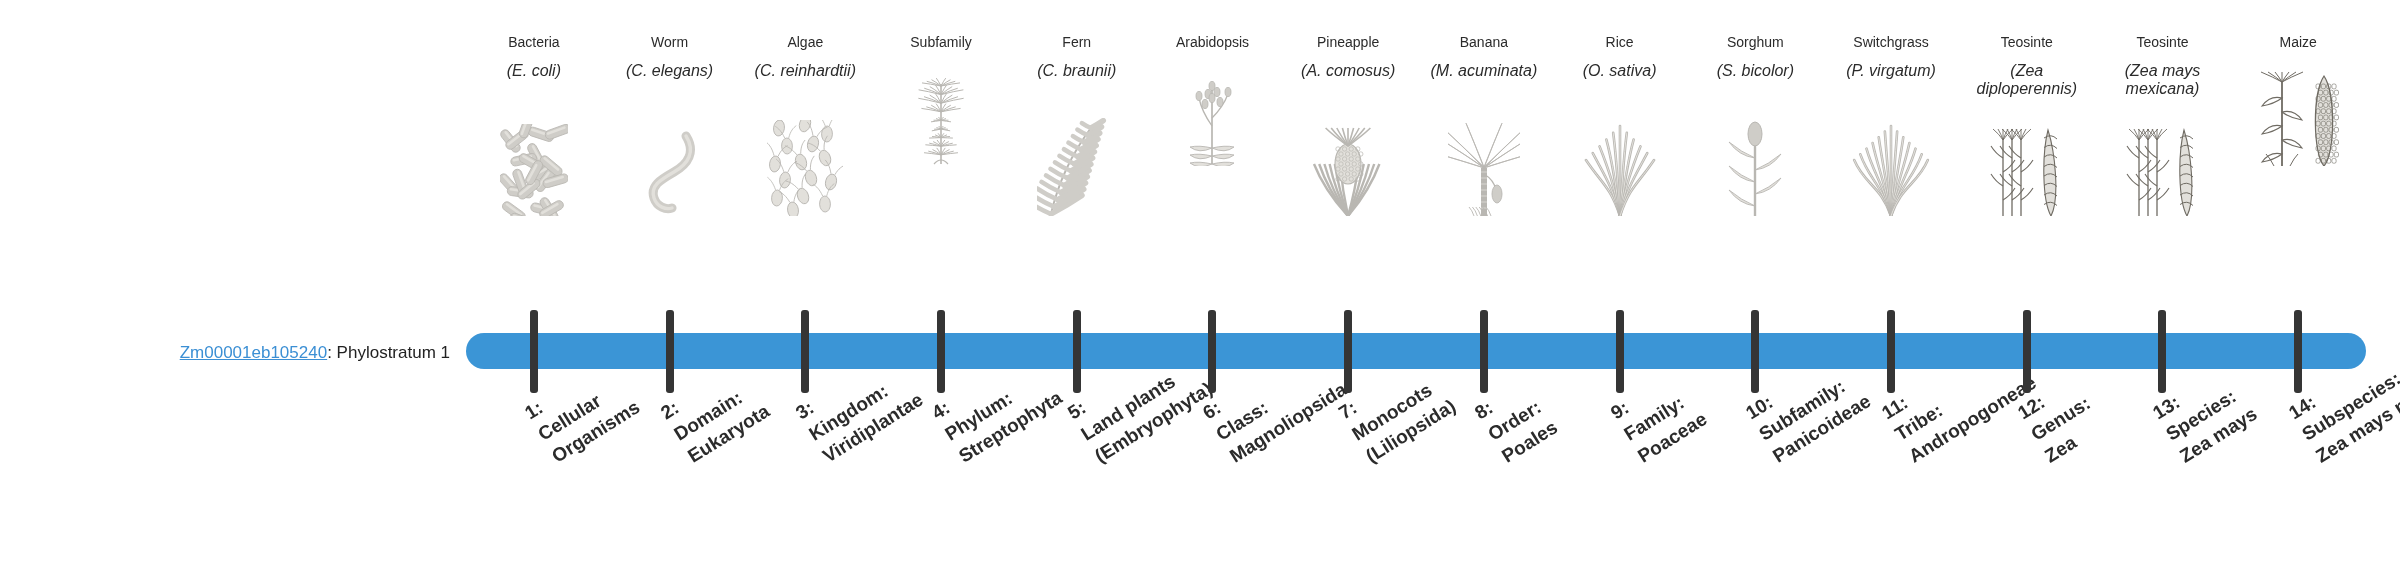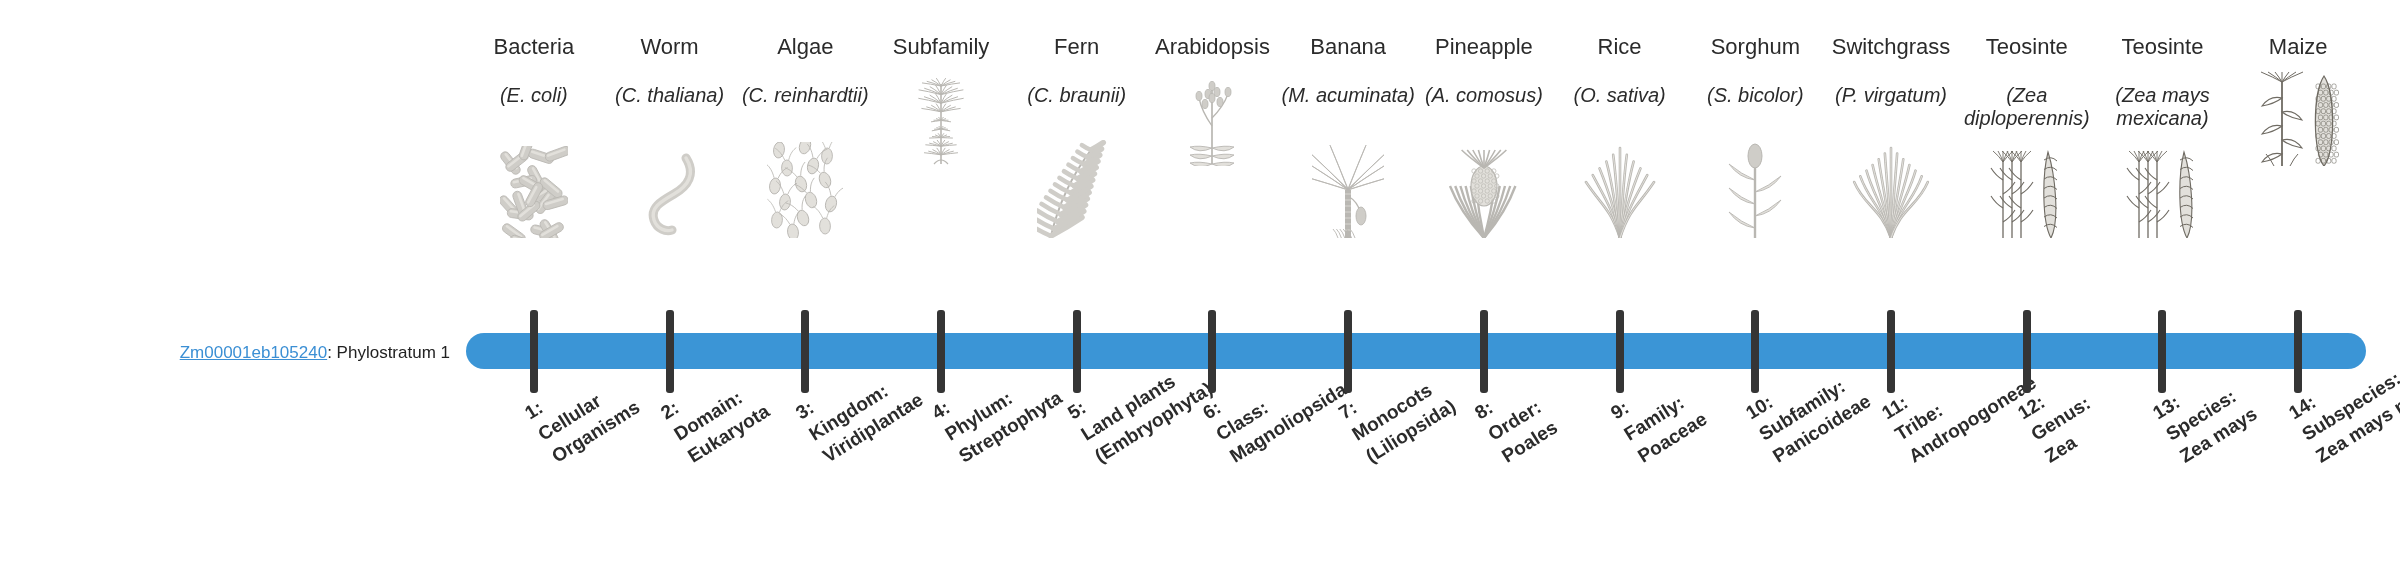--- a/index.html
+++ b/index.html
@@ -44,29 +44,29 @@
     display: flex;
   }
   .species-col {
     flex: 1 1 0;
     min-width: 0;
     display: flex;
     flex-direction: column;
     align-items: center;
   }
   .common-name {
-    font-size: 22px;
+    font-size: 14px;
     color: #2b2b2b;
     line-height: 1.15;
     text-align: center;
     height: 26px;
   }
   .sci-name {
-    margin-top: 24px;
-    font-size: 20px;
+    margin-top: 2px;
+    font-size: 16px;
     font-style: italic;
     color: #2b2b2b;
     line-height: 1.13;
     text-align: center;
     width: 100%;
     height: 48px;
     display: flex;
     align-items: flex-start;
     justify-content: center;
   }
@@ -232,21 +232,21 @@
             <g transform="translate(38,88) rotate(-30)">
               <rect x="0" y="0" width="26" height="9" rx="4.5" fill="#cfcdc8" stroke="#b9b7b2" stroke-width="0.8"></rect>
               <rect x="2" y="1.6" width="20" height="2.6" rx="1.3" fill="#e2e0db"></rect>
             </g>
           </svg>
         </div>
       </div>
       <div class="species-col">
         <div class="common-name">Worm</div>
         <div class="sci-name">
-          <span>(C. thaliana)</span>
+          <span>(C. elegans)</span>
         </div>
         <div class="organism-art">
           <svg width="84" height="86" viewBox="0 0 84 86">
             <path d="M58 6 C68 22 60 34 46 42 C32 50 22 56 26 68 C29 77 38 80 44 78" fill="none" stroke="#cfcdc8" stroke-width="9" stroke-linecap="round"></path>
             <path d="M58 6 C68 22 60 34 46 42 C32 50 22 56 26 68 C29 77 38 80 44 78" fill="none" stroke="#e2e0db" stroke-width="3.4" stroke-linecap="round"></path>
           </svg>
         </div>
       </div>
       <div class="species-col">
         <div class="common-name">Algae</div>
@@ -469,54 +469,20 @@
             <path d="M37 96 q-13 -3 -22 -1 q9 7 22 1" fill="#e2e0db" stroke="#b9b7b2" stroke-width="0.9"></path>
             <path d="M37 96 q13 -3 22 -1 q-9 7 -22 1" fill="#e2e0db" stroke="#b9b7b2" stroke-width="0.9"></path>
             <path d="M37 88 q-13 -3 -22 -1 q9 7 22 1" fill="#e2e0db" stroke="#b9b7b2" stroke-width="0.9"></path>
             <path d="M37 88 q13 -3 22 -1 q-9 7 -22 1" fill="#e2e0db" stroke="#b9b7b2" stroke-width="0.9"></path>
             <path d="M37 80 q-13 -3 -22 -1 q9 7 22 1" fill="#e2e0db" stroke="#b9b7b2" stroke-width="0.9"></path>
             <path d="M37 80 q13 -3 22 -1 q-9 7 -22 1" fill="#e2e0db" stroke="#b9b7b2" stroke-width="0.9"></path>
           </svg>
         </div>
       </div>
       <div class="species-col">
-        <div class="common-name">Banana</div>
-        <div class="sci-name">
-          <span>(M. acuminata)</span>
-        </div>
-        <div class="organism-art">
-          <svg width="90" height="100" viewBox="0 0 90 100">
-            <path d="M45 100 L45 52" fill="none" stroke="#b9b7b2" stroke-width="6"></path>
-            <path d="M42 56 h6" stroke="#cfcdc8" stroke-width="1.4"></path>
-            <path d="M42 62 h6" stroke="#cfcdc8" stroke-width="1.4"></path>
-            <path d="M42 68 h6" stroke="#cfcdc8" stroke-width="1.4"></path>
-            <path d="M42 74 h6" stroke="#cfcdc8" stroke-width="1.4"></path>
-            <path d="M42 80 h6" stroke="#cfcdc8" stroke-width="1.4"></path>
-            <path d="M42 86 h6" stroke="#cfcdc8" stroke-width="1.4"></path>
-            <path d="M42 92 h6" stroke="#cfcdc8" stroke-width="1.4"></path>
-            <path d="M45 52 q-18 -5.88 -36 -11.200000000000001 q6 1.68 36 10.92 z" fill="#cfcdc8" stroke="#b9b7b2" stroke-width="0.9"></path>
-            <path d="M45 52 q18 -5.88 36 -11.200000000000001 q-6 1.68 -36 10.92 z" fill="#cfcdc8" stroke="#b9b7b2" stroke-width="0.9"></path>
-            <path d="M45 52 q-18 -12.6 -36 -24 q6 3.5999999999999996 36 23.400000000000002 z" fill="#cfcdc8" stroke="#b9b7b2" stroke-width="0.9"></path>
-            <path d="M45 52 q18 -12.6 36 -24 q-6 3.5999999999999996 -36 23.400000000000002 z" fill="#cfcdc8" stroke="#b9b7b2" stroke-width="0.9"></path>
-            <path d="M45 52 q-18 -18.48 -36 -35.2 q6 5.279999999999999 36 34.32 z" fill="#cfcdc8" stroke="#b9b7b2" stroke-width="0.9"></path>
-            <path d="M45 52 q18 -18.48 36 -35.2 q-6 5.279999999999999 -36 34.32 z" fill="#cfcdc8" stroke="#b9b7b2" stroke-width="0.9"></path>
-            <path d="M45 52 q-9 -23.52 -18 -44.800000000000004 q3 6.72 18 43.68 z" fill="#cfcdc8" stroke="#b9b7b2" stroke-width="0.9"></path>
-            <path d="M45 52 q9 -23.52 18 -44.800000000000004 q-3 6.72 -18 43.68 z" fill="#cfcdc8" stroke="#b9b7b2" stroke-width="0.9"></path>
-            <path d="M45 58 q10 6 12 16" fill="none" stroke="#b9b7b2" stroke-width="1.3"></path>
-            <ellipse cx="58" cy="78" rx="5" ry="9" fill="#cfcdc8" stroke="#b9b7b2" stroke-width="0.9"></ellipse>
-            <path d="M35 100 q-2 -6 -5 -9" fill="none" stroke="#b9b7b2" stroke-width="0.9"></path>
-            <path d="M38.4 100 q-2 -6 -5 -9" fill="none" stroke="#b9b7b2" stroke-width="0.9"></path>
-            <path d="M41.8 100 q-2 -6 -5 -9" fill="none" stroke="#b9b7b2" stroke-width="0.9"></path>
-            <path d="M45.2 100 q-2 -6 -5 -9" fill="none" stroke="#b9b7b2" stroke-width="0.9"></path>
-            <path d="M48.6 100 q-2 -6 -5 -9" fill="none" stroke="#b9b7b2" stroke-width="0.9"></path>
-            <path d="M52 100 q-2 -6 -5 -9" fill="none" stroke="#b9b7b2" stroke-width="0.9"></path>
-          </svg>
-        </div>
-      </div>
-      <div class="species-col">
         <div class="common-name">Pineapple</div>
         <div class="sci-name">
           <span>(A. comosus)</span>
         </div>
         <div class="organism-art">
           <svg width="72" height="100" viewBox="0 0 72 100">
             <path d="M36 100 q-5.6 -26 -8 -52" fill="none" stroke="#b9b7b2" stroke-width="2.4"></path>
             <path d="M36 100 q7.419999999999999 -26 10.6 -52" fill="none" stroke="#b9b7b2" stroke-width="2.4"></path>
             <path d="M36 100 q-9.239999999999998 -26 -13.2 -52" fill="none" stroke="#b9b7b2" stroke-width="2.4"></path>
             <path d="M36 100 q11.06 -26 15.8 -52" fill="none" stroke="#b9b7b2" stroke-width="2.4"></path>
@@ -558,20 +524,54 @@
             <circle cx="45.8" cy="63" r="2.2" fill="none" stroke="#b9b7b2" stroke-width="0.7"></circle>
             <path d="M36 30 q-14 -10 -22.400000000000002 -18" fill="none" stroke="#b9b7b2" stroke-width="1.6"></path>
             <path d="M36 30 q-10.5 -10 -16.8 -18" fill="none" stroke="#b9b7b2" stroke-width="1.6"></path>
             <path d="M36 30 q-7 -10 -11.200000000000001 -18" fill="none" stroke="#b9b7b2" stroke-width="1.6"></path>
             <path d="M36 30 q-3.5 -10 -5.6000000000000005 -18" fill="none" stroke="#b9b7b2" stroke-width="1.6"></path>
             <path d="M36 30 q0 -10 0 -18" fill="none" stroke="#b9b7b2" stroke-width="1.6"></path>
             <path d="M36 30 q3.5 -10 5.6000000000000005 -18" fill="none" stroke="#b9b7b2" stroke-width="1.6"></path>
             <path d="M36 30 q7 -10 11.200000000000001 -18" fill="none" stroke="#b9b7b2" stroke-width="1.6"></path>
             <path d="M36 30 q10.5 -10 16.8 -18" fill="none" stroke="#b9b7b2" stroke-width="1.6"></path>
             <path d="M36 30 q14 -10 22.400000000000002 -18" fill="none" stroke="#b9b7b2" stroke-width="1.6"></path>
+          </svg>
+        </div>
+      </div>
+      <div class="species-col">
+        <div class="common-name">Banana</div>
+        <div class="sci-name">
+          <span>(M. acuminata)</span>
+        </div>
+        <div class="organism-art">
+          <svg width="90" height="100" viewBox="0 0 90 100">
+            <path d="M45 100 L45 52" fill="none" stroke="#b9b7b2" stroke-width="6"></path>
+            <path d="M42 56 h6" stroke="#cfcdc8" stroke-width="1.4"></path>
+            <path d="M42 62 h6" stroke="#cfcdc8" stroke-width="1.4"></path>
+            <path d="M42 68 h6" stroke="#cfcdc8" stroke-width="1.4"></path>
+            <path d="M42 74 h6" stroke="#cfcdc8" stroke-width="1.4"></path>
+            <path d="M42 80 h6" stroke="#cfcdc8" stroke-width="1.4"></path>
+            <path d="M42 86 h6" stroke="#cfcdc8" stroke-width="1.4"></path>
+            <path d="M42 92 h6" stroke="#cfcdc8" stroke-width="1.4"></path>
+            <path d="M45 52 q-18 -5.88 -36 -11.200000000000001 q6 1.68 36 10.92 z" fill="#cfcdc8" stroke="#b9b7b2" stroke-width="0.9"></path>
+            <path d="M45 52 q18 -5.88 36 -11.200000000000001 q-6 1.68 -36 10.92 z" fill="#cfcdc8" stroke="#b9b7b2" stroke-width="0.9"></path>
+            <path d="M45 52 q-18 -12.6 -36 -24 q6 3.5999999999999996 36 23.400000000000002 z" fill="#cfcdc8" stroke="#b9b7b2" stroke-width="0.9"></path>
+            <path d="M45 52 q18 -12.6 36 -24 q-6 3.5999999999999996 -36 23.400000000000002 z" fill="#cfcdc8" stroke="#b9b7b2" stroke-width="0.9"></path>
+            <path d="M45 52 q-18 -18.48 -36 -35.2 q6 5.279999999999999 36 34.32 z" fill="#cfcdc8" stroke="#b9b7b2" stroke-width="0.9"></path>
+            <path d="M45 52 q18 -18.48 36 -35.2 q-6 5.279999999999999 -36 34.32 z" fill="#cfcdc8" stroke="#b9b7b2" stroke-width="0.9"></path>
+            <path d="M45 52 q-9 -23.52 -18 -44.800000000000004 q3 6.72 18 43.68 z" fill="#cfcdc8" stroke="#b9b7b2" stroke-width="0.9"></path>
+            <path d="M45 52 q9 -23.52 18 -44.800000000000004 q-3 6.72 -18 43.68 z" fill="#cfcdc8" stroke="#b9b7b2" stroke-width="0.9"></path>
+            <path d="M45 58 q10 6 12 16" fill="none" stroke="#b9b7b2" stroke-width="1.3"></path>
+            <ellipse cx="58" cy="78" rx="5" ry="9" fill="#cfcdc8" stroke="#b9b7b2" stroke-width="0.9"></ellipse>
+            <path d="M35 100 q-2 -6 -5 -9" fill="none" stroke="#b9b7b2" stroke-width="0.9"></path>
+            <path d="M38.4 100 q-2 -6 -5 -9" fill="none" stroke="#b9b7b2" stroke-width="0.9"></path>
+            <path d="M41.8 100 q-2 -6 -5 -9" fill="none" stroke="#b9b7b2" stroke-width="0.9"></path>
+            <path d="M45.2 100 q-2 -6 -5 -9" fill="none" stroke="#b9b7b2" stroke-width="0.9"></path>
+            <path d="M48.6 100 q-2 -6 -5 -9" fill="none" stroke="#b9b7b2" stroke-width="0.9"></path>
+            <path d="M52 100 q-2 -6 -5 -9" fill="none" stroke="#b9b7b2" stroke-width="0.9"></path>
           </svg>
         </div>
       </div>
       <div class="species-col">
         <div class="common-name">Rice</div>
         <div class="sci-name">
           <span>(O. sativa)</span>
         </div>
         <div class="organism-art">
           <svg width="74" height="100" viewBox="0 0 74 100">

